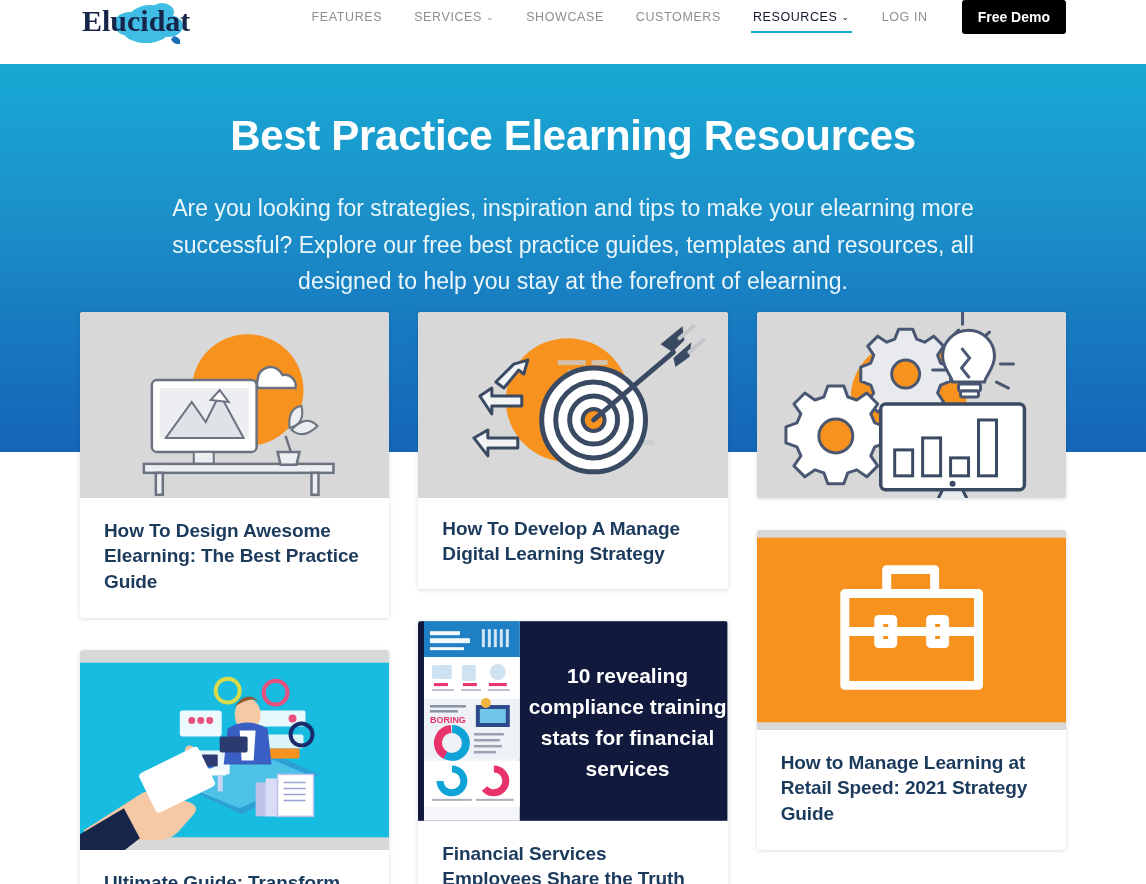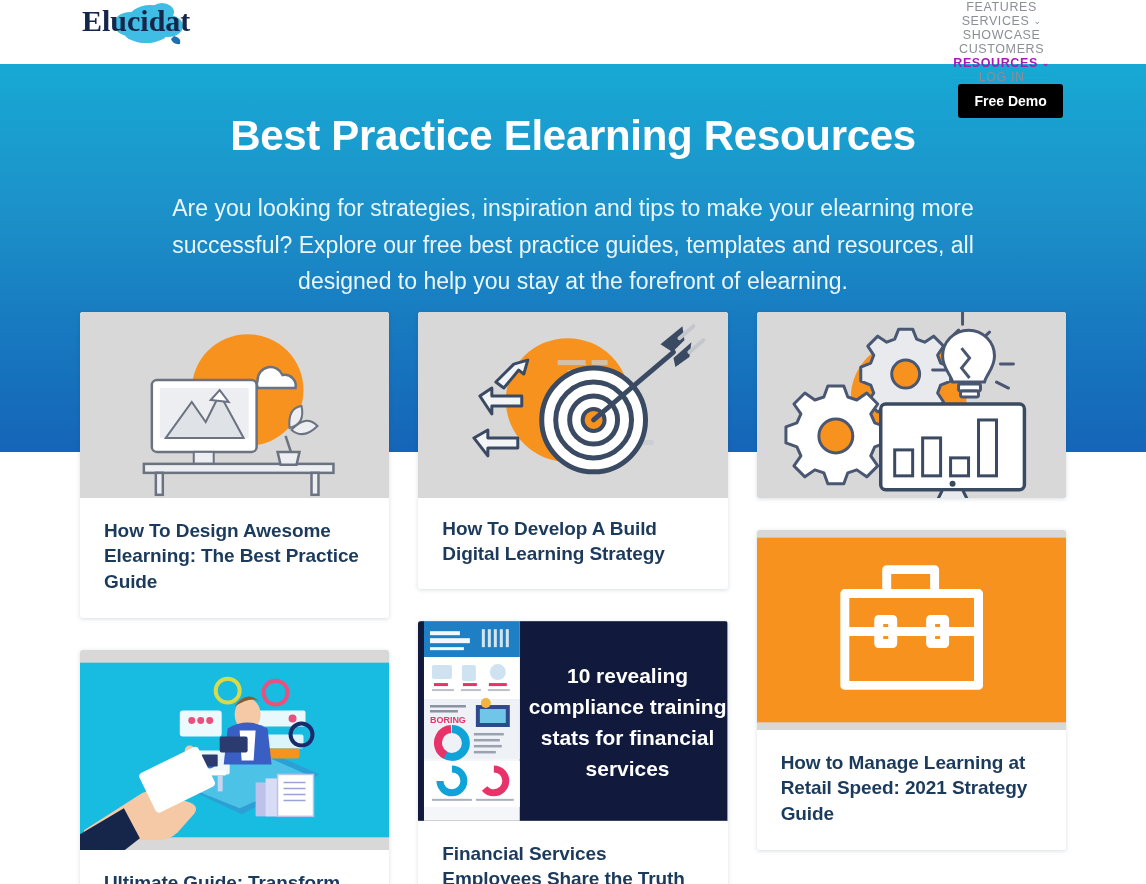--- a/index.html
+++ b/index.html
@@ -20,30 +20,29 @@
   .logo-wrap {
     position:relative; width:150px; height:48px;
     margin-left:78px; flex:0 0 auto;
   }
   .logo-svg { display:block; }
 
   .nav {
     display:flex; align-items:center;
     margin-left:auto; margin-right:80px;
     gap:0px;
-    flex-direction:column;
   }
   .nav-item {
     font-size:12.5px; letter-spacing:.6px;
     color:#8a8f96; text-transform:uppercase;
     padding:0 16px; white-space:nowrap;
     position:relative; cursor:pointer;
     font-family:"Liberation Sans", sans-serif;
   }
-  .nav-item.active { color:#a21caf;font-weight:bold; }
+  .nav-item.active { color:#0f172a; }
   .nav-item.active .nav-underline {
     position:absolute; left:14px; right:14px; bottom:-9px;
     height:2px; background:#17A9D4;
   }
   .caret {
     display:inline-block; margin-left:4px;
     font-size:9px; vertical-align:1px;
   }
   .demo-btn {
     background:#000000; color:#fff;
@@ -270,21 +269,21 @@
         </g>
         <g fill="#3b4a63">
           <path d="M243 32 l22 -18 l2 14 l-12 12 z"></path>
           <path d="M256 46 l18 -16 l-2 15 l-14 10 z"></path>
         </g>
         <g stroke="#c3c7cc" stroke-width="4" fill="none" stroke-linecap="round">
           <path d="M262 26 l14 -12 M272 40 l14 -12"></path>
         </g>
       </svg>
     </div>
-    <div class="card-title compact">How To Develop A Build Digital Learning Strategy</div>
+    <div class="card-title compact">How To Develop A Manage Digital Learning Strategy</div>
   </div>
 
   
   <div class="card">
     <div class="card-thumb tall">
       <svg viewBox="0 0 310 200">
         <rect width="310" height="200" fill="#111a3c"></rect>
         <rect x="6" y="0" width="96" height="200" fill="#f4f6f9"></rect>
         <rect x="6" y="0" width="96" height="36" fill="#1e7fc4"></rect>
         <g fill="#ffffff" opacity=".95">

